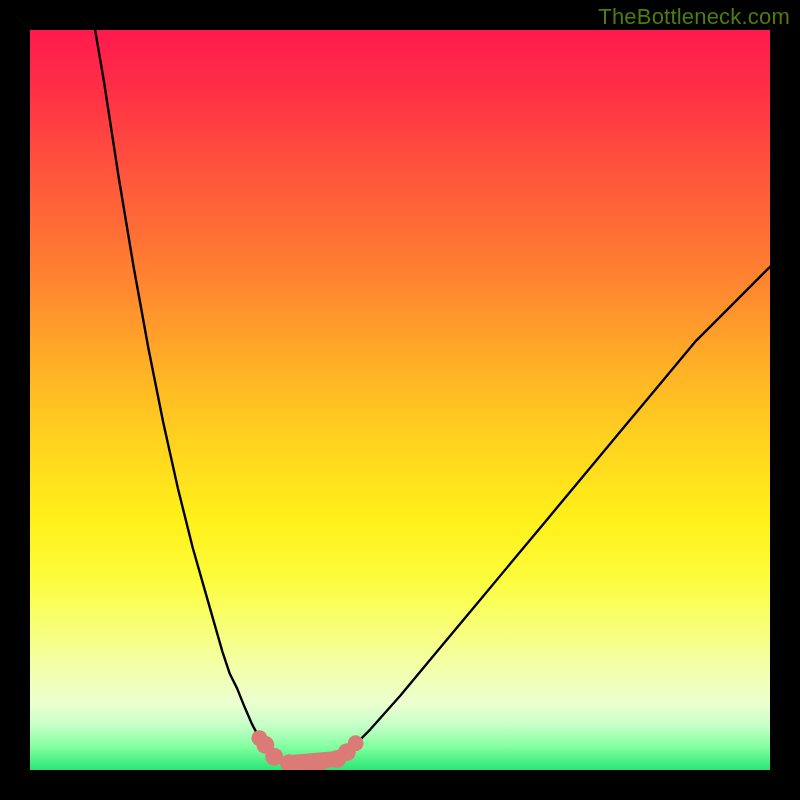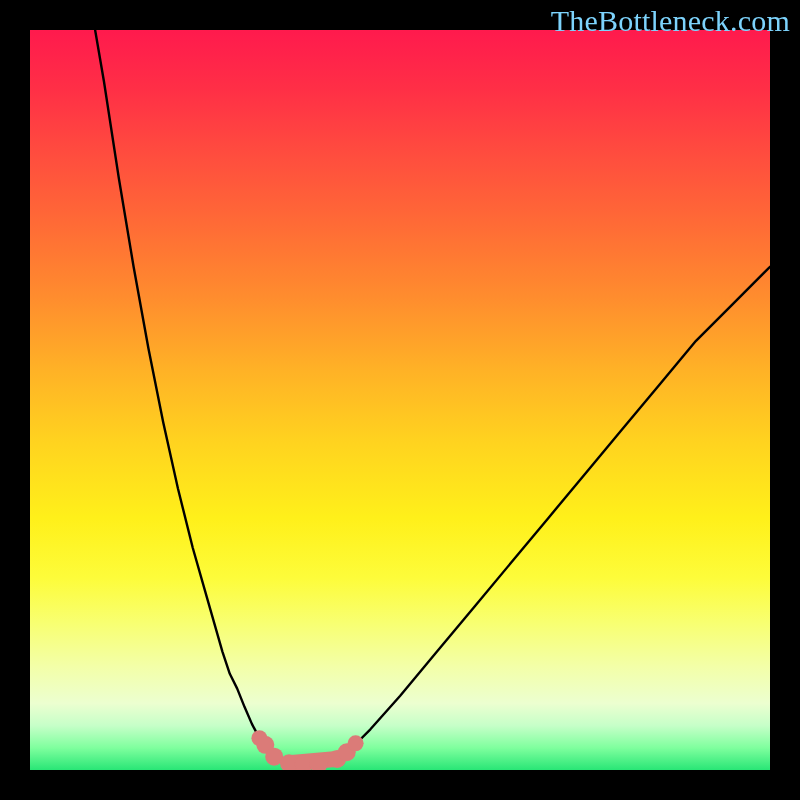--- a/index.html
+++ b/index.html
@@ -50,25 +50,24 @@
     );
   }
   .curve {
     position: absolute;
     inset: 0;
   }
   .watermark {
     position: absolute;
     top: 4px;
     right: 10px;
-    color: #7dd3fc;
-    font-size: 30px;
+    color: #4d7c0f;
+    font-size: 22px;
     letter-spacing: 0.2px;
     user-select: none;
-    font-family: Liberation Serif, serif;
   }
 </style>
 </head>
 <body>
 
 <div class="frame">
   <div class="plot">
     <div class="gradient"></div>
     <svg class="curve" viewBox="0 0 740 740" preserveAspectRatio="none">
       <g id="curve-group">

